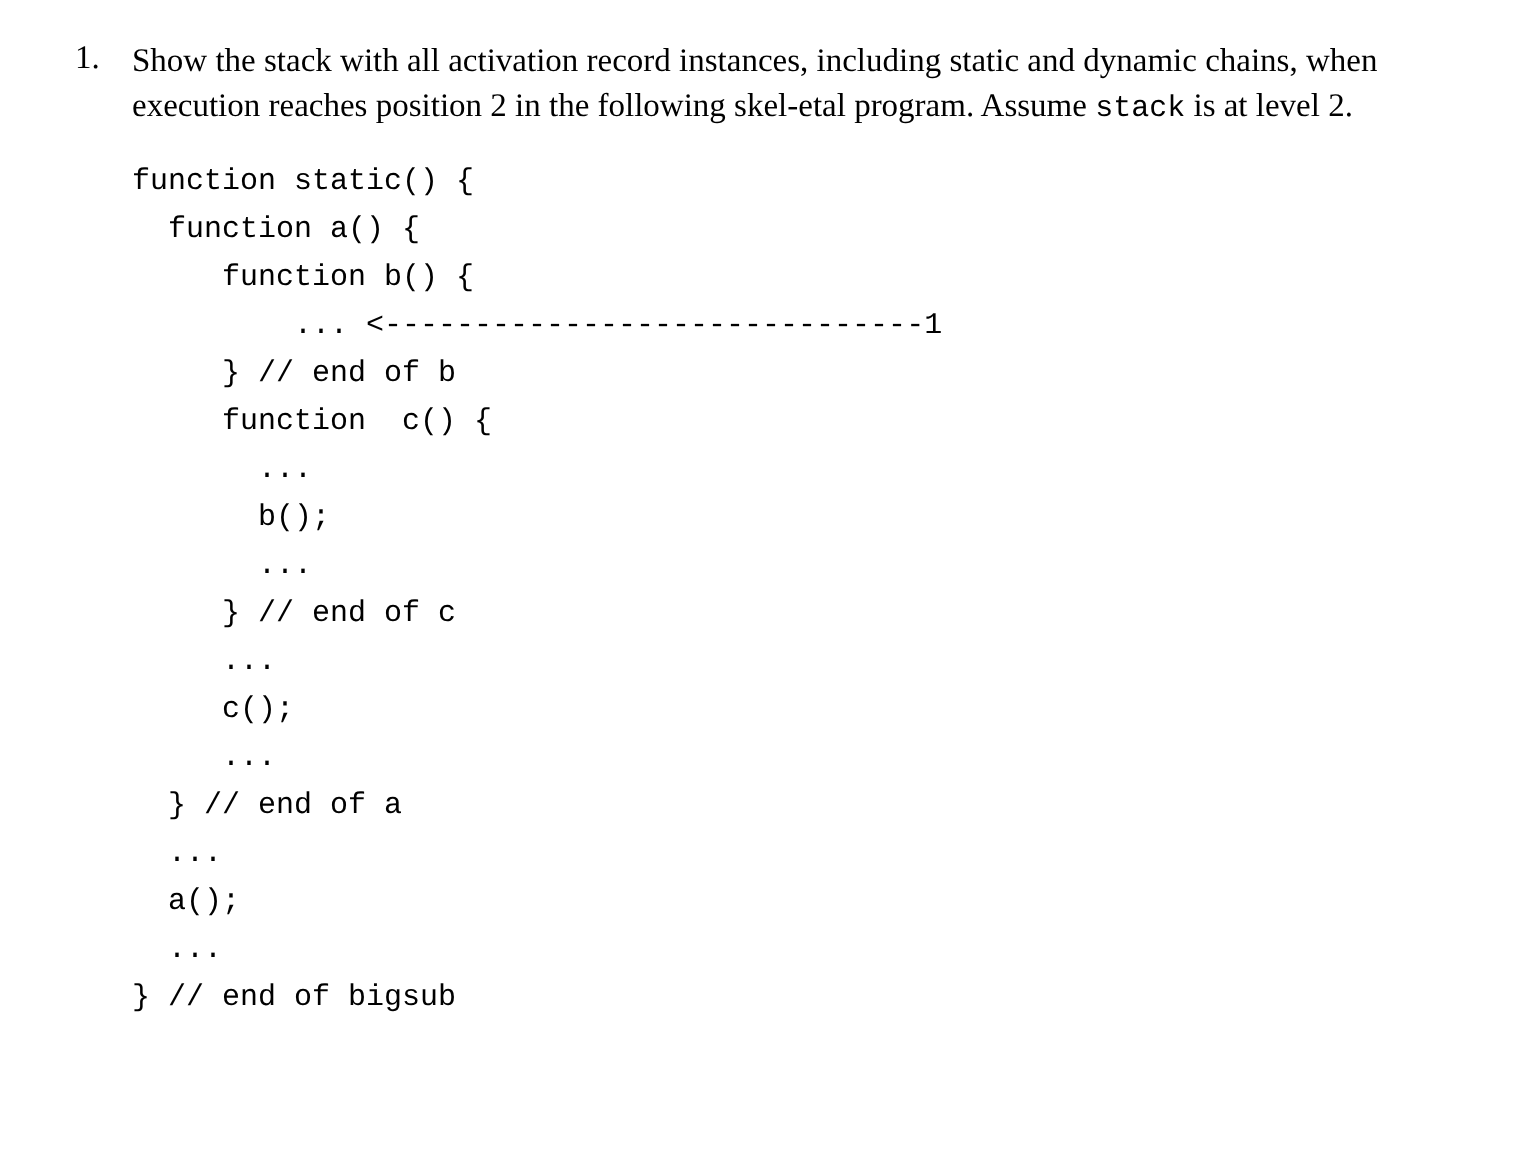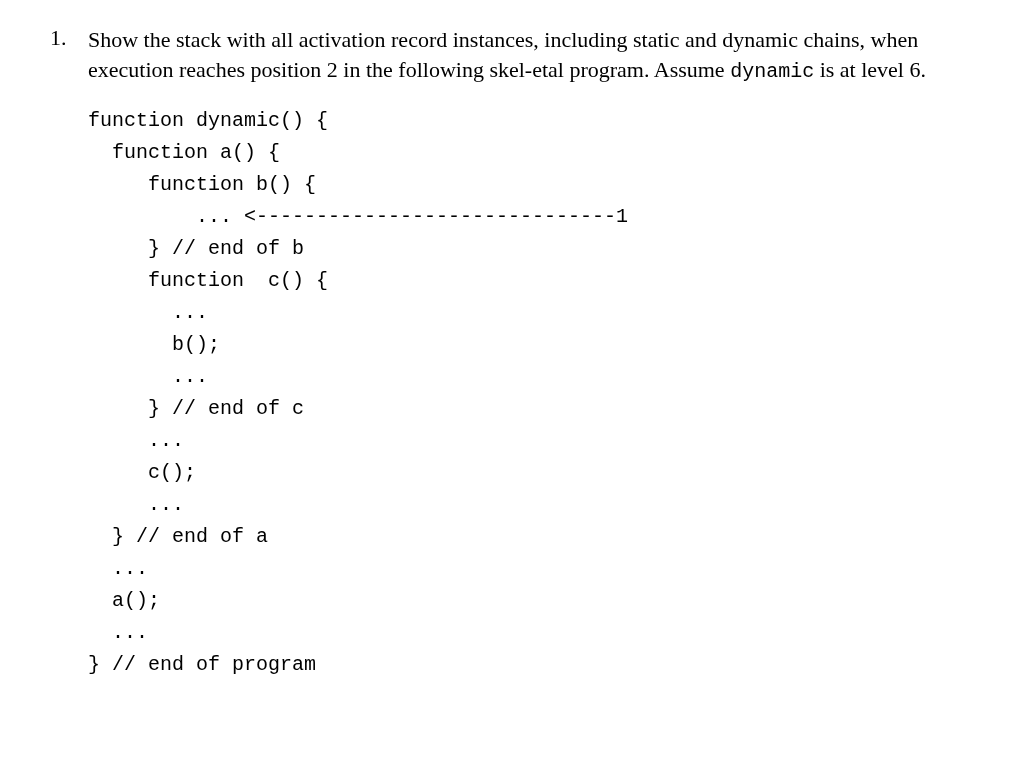--- a/index.html
+++ b/index.html
@@ -46,34 +46,34 @@
       font-weight: normal;
     }
   </style>
 </head>
 <body>
 
 <div class="problem">
   <div class="problem-number">1.</div>
   <div class="problem-content">
     <p class="problem-text">
-      <span>Show the stack with all activation record instances, including static and dynamic chains, when execution reaches position 2 in the following skel-etal program. Assume </span><span class="mono-inline">dynamic</span><span> is at level 6.</span>
+      <span>Show the stack with all activation record instances, including static and dynamic chains, when execution reaches position 2 in the following skel-etal program. Assume </span><span class="mono-inline">stack</span><span> is at level 2.</span>
     </p>
-    <div class="code-block"><span class="kw">function</span><span> dynamic() {</span>
+    <div class="code-block"><span class="kw">function</span><span> static() {</span>
   <span class="kw">function</span><span> a() {</span>
      <span class="kw">function</span><span> b() {</span>
 <span>         ... &lt;------------------------------1</span>
 <span>     } // end of b</span>
      <span class="kw">function</span><span>  c() {</span>
 <span>       ...</span>
 <span>       b();</span>
 <span>       ...</span>
 <span>     } // end of c</span>
 <span>     ...</span>
 <span>     c();</span>
 <span>     ...</span>
 <span>  } // end of a</span>
 <span>  ...</span>
 <span>  a();</span>
 <span>  ...</span>
-<span>} // end of program</span></div>
+<span>} // end of bigsub</span></div>
   </div>
 </div>
 
 </body></html>

